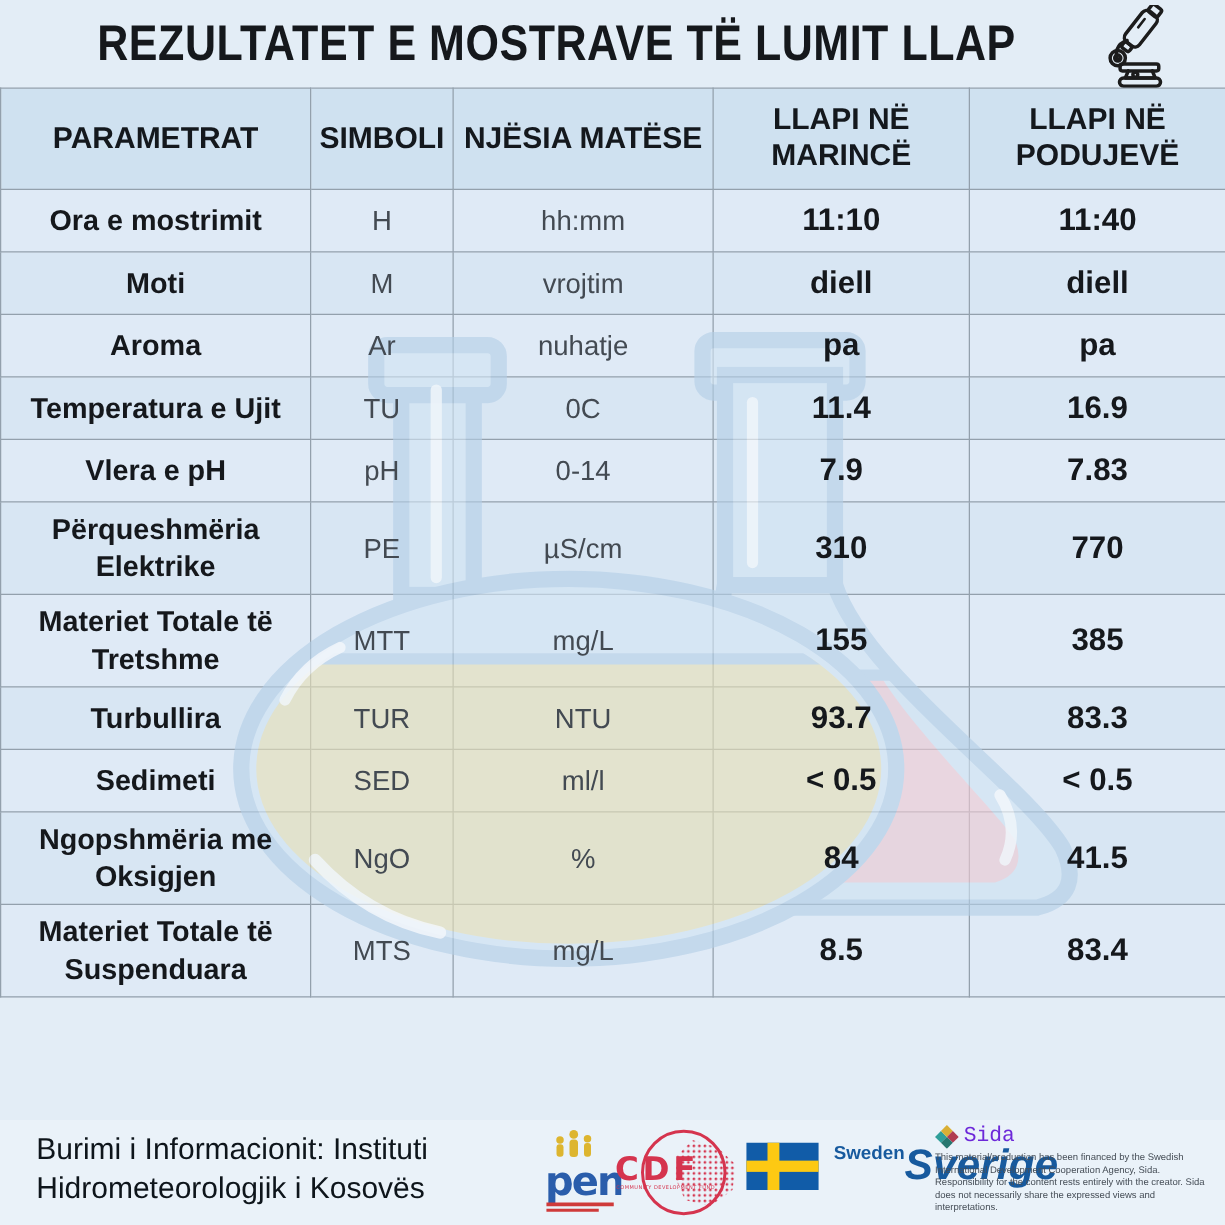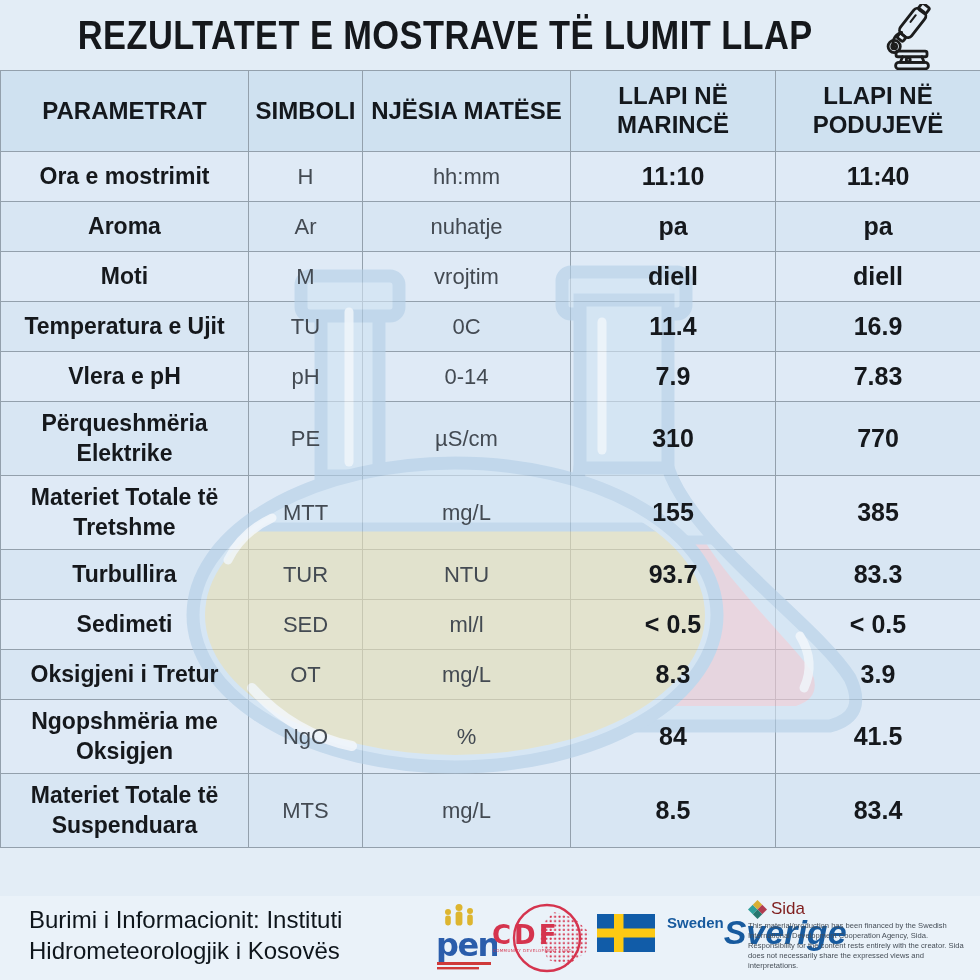--- a/index.html
+++ b/index.html
@@ -36,21 +36,21 @@
   .source{position:absolute;left:29px;top:8px;font-size:24px;font-weight:normal;
           line-height:31px;color:#0e151b;}
   .penlogo{position:absolute;left:437px;top:4px;width:60px;height:76px;}
   .cdflogo{position:absolute;left:492px;top:6px;width:112px;height:72px;}
   .swedenlogo{position:absolute;left:597px;top:18px;display:flex;align-items:center;gap:12px;}
   .swtext{display:flex;flex-direction:row;line-height:1.05;color:#175a9e;}
   .swtext .l1{font-size:15px;font-weight:600;}
   .swtext .l2{font-size:34px;font-weight:bold;font-style:italic;}
   .sidablock{position:absolute;left:748px;top:3px;width:222px;}
   .sidahead{display:flex;align-items:center;gap:4px;height:20px;}
-  .sidaword{font-family:Liberation Sans, sans-serif;font-size:17px;color:#7f1d1d;}
+  .sidaword{font-family:Liberation Mono, monospace;font-size:17px;color:#6d28d9;}
   .sidatext{margin-top:2px;font-size:7.6px;line-height:1.33;color:#464e57;}
 </style>
 </head>
 <body>
 
 <div class="page">
 
   <div class="titlebar">
     <div class="title">REZULTATET E MOSTRAVE TË LUMIT LLAP</div>
     <svg class="scope" width="60" height="68" viewBox="0 0 64 70" fill="none" stroke="#1c1c1c" stroke-width="3" stroke-linecap="round" stroke-linejoin="round">
@@ -89,34 +89,34 @@
     </thead>
     <tbody>
       <tr>
         <td class="param"><span class="cw">Ora e mostrimit</span></td>
         <td class="sym"><span class="cw">H</span></td>
         <td class="unit"><span class="cw">hh:mm</span></td>
         <td class="val"><span class="cw">11:10</span></td>
         <td class="val"><span class="cw">11:40</span></td>
       </tr>
       <tr>
+        <td class="param"><span class="cw">Moti</span></td>
+        <td class="sym"><span class="cw">M</span></td>
+        <td class="unit"><span class="cw">vrojtim</span></td>
+        <td class="val"><span class="cw">diell</span></td>
+        <td class="val"><span class="cw">diell</span></td>
+      </tr>
+      <tr>
         <td class="param"><span class="cw">Aroma</span></td>
         <td class="sym"><span class="cw">Ar</span></td>
         <td class="unit"><span class="cw">nuhatje</span></td>
         <td class="val"><span class="cw">pa</span></td>
         <td class="val"><span class="cw">pa</span></td>
       </tr>
       <tr>
-        <td class="param"><span class="cw">Moti</span></td>
-        <td class="sym"><span class="cw">M</span></td>
-        <td class="unit"><span class="cw">vrojtim</span></td>
-        <td class="val"><span class="cw">diell</span></td>
-        <td class="val"><span class="cw">diell</span></td>
-      </tr>
-      <tr>
         <td class="param"><span class="cw">Temperatura e Ujit</span></td>
         <td class="sym"><span class="cw">TU</span></td>
         <td class="unit"><span class="cw">0C</span></td>
         <td class="val"><span class="cw">11.4</span></td>
         <td class="val"><span class="cw">16.9</span></td>
       </tr>
       <tr>
         <td class="param"><span class="cw">Vlera e pH</span></td>
         <td class="sym"><span class="cw">pH</span></td>
         <td class="unit"><span class="cw">0-14</span></td>
@@ -143,27 +143,20 @@
         <td class="unit"><span class="cw">NTU</span></td>
         <td class="val"><span class="cw">93.7</span></td>
         <td class="val"><span class="cw">83.3</span></td>
       </tr>
       <tr>
         <td class="param"><span class="cw">Sedimeti</span></td>
         <td class="sym"><span class="cw">SED</span></td>
         <td class="unit"><span class="cw">ml/l</span></td>
         <td class="val"><span class="cw">&lt; 0.5</span></td>
         <td class="val"><span class="cw">&lt; 0.5</span></td>
-      </tr>
-      <tr>
-        <td class="param"><span class="cw">Oksigjeni i Tretur</span></td>
-        <td class="sym"><span class="cw">OT</span></td>
-        <td class="unit"><span class="cw">mg/L</span></td>
-        <td class="val"><span class="cw">8.3</span></td>
-        <td class="val"><span class="cw">3.9</span></td>
       </tr>
       <tr class="tall">
         <td class="param"><span class="cw">Ngopshmëria me Oksigjen</span></td>
         <td class="sym"><span class="cw">NgO</span></td>
         <td class="unit"><span class="cw">%</span></td>
         <td class="val"><span class="cw">84</span></td>
         <td class="val"><span class="cw">41.5</span></td>
       </tr>
       <tr class="tall">
         <td class="param"><span class="cw">Materiet Totale të Suspenduara</span></td>

